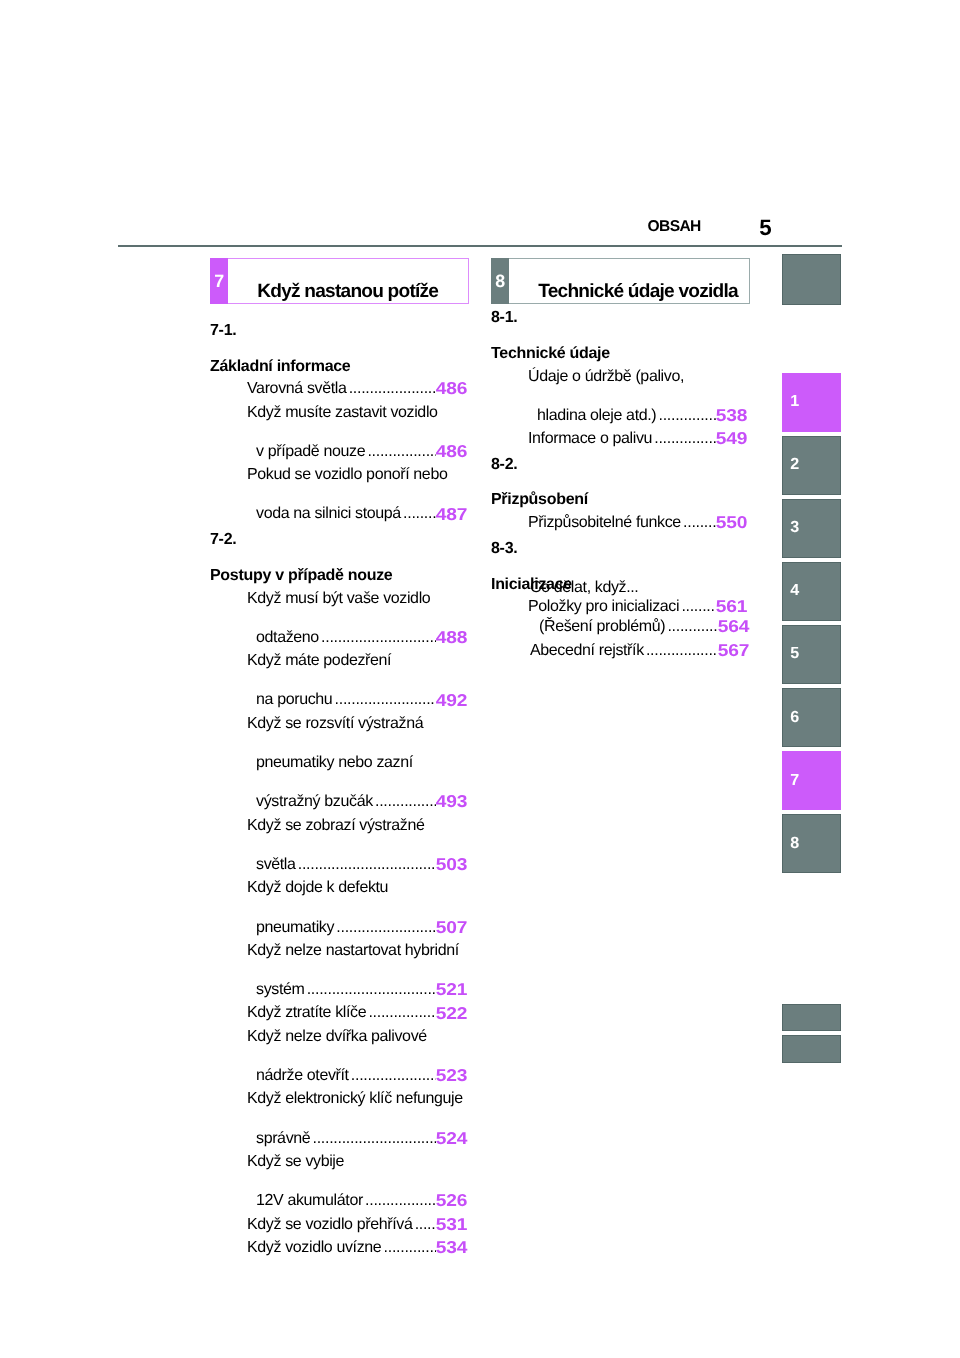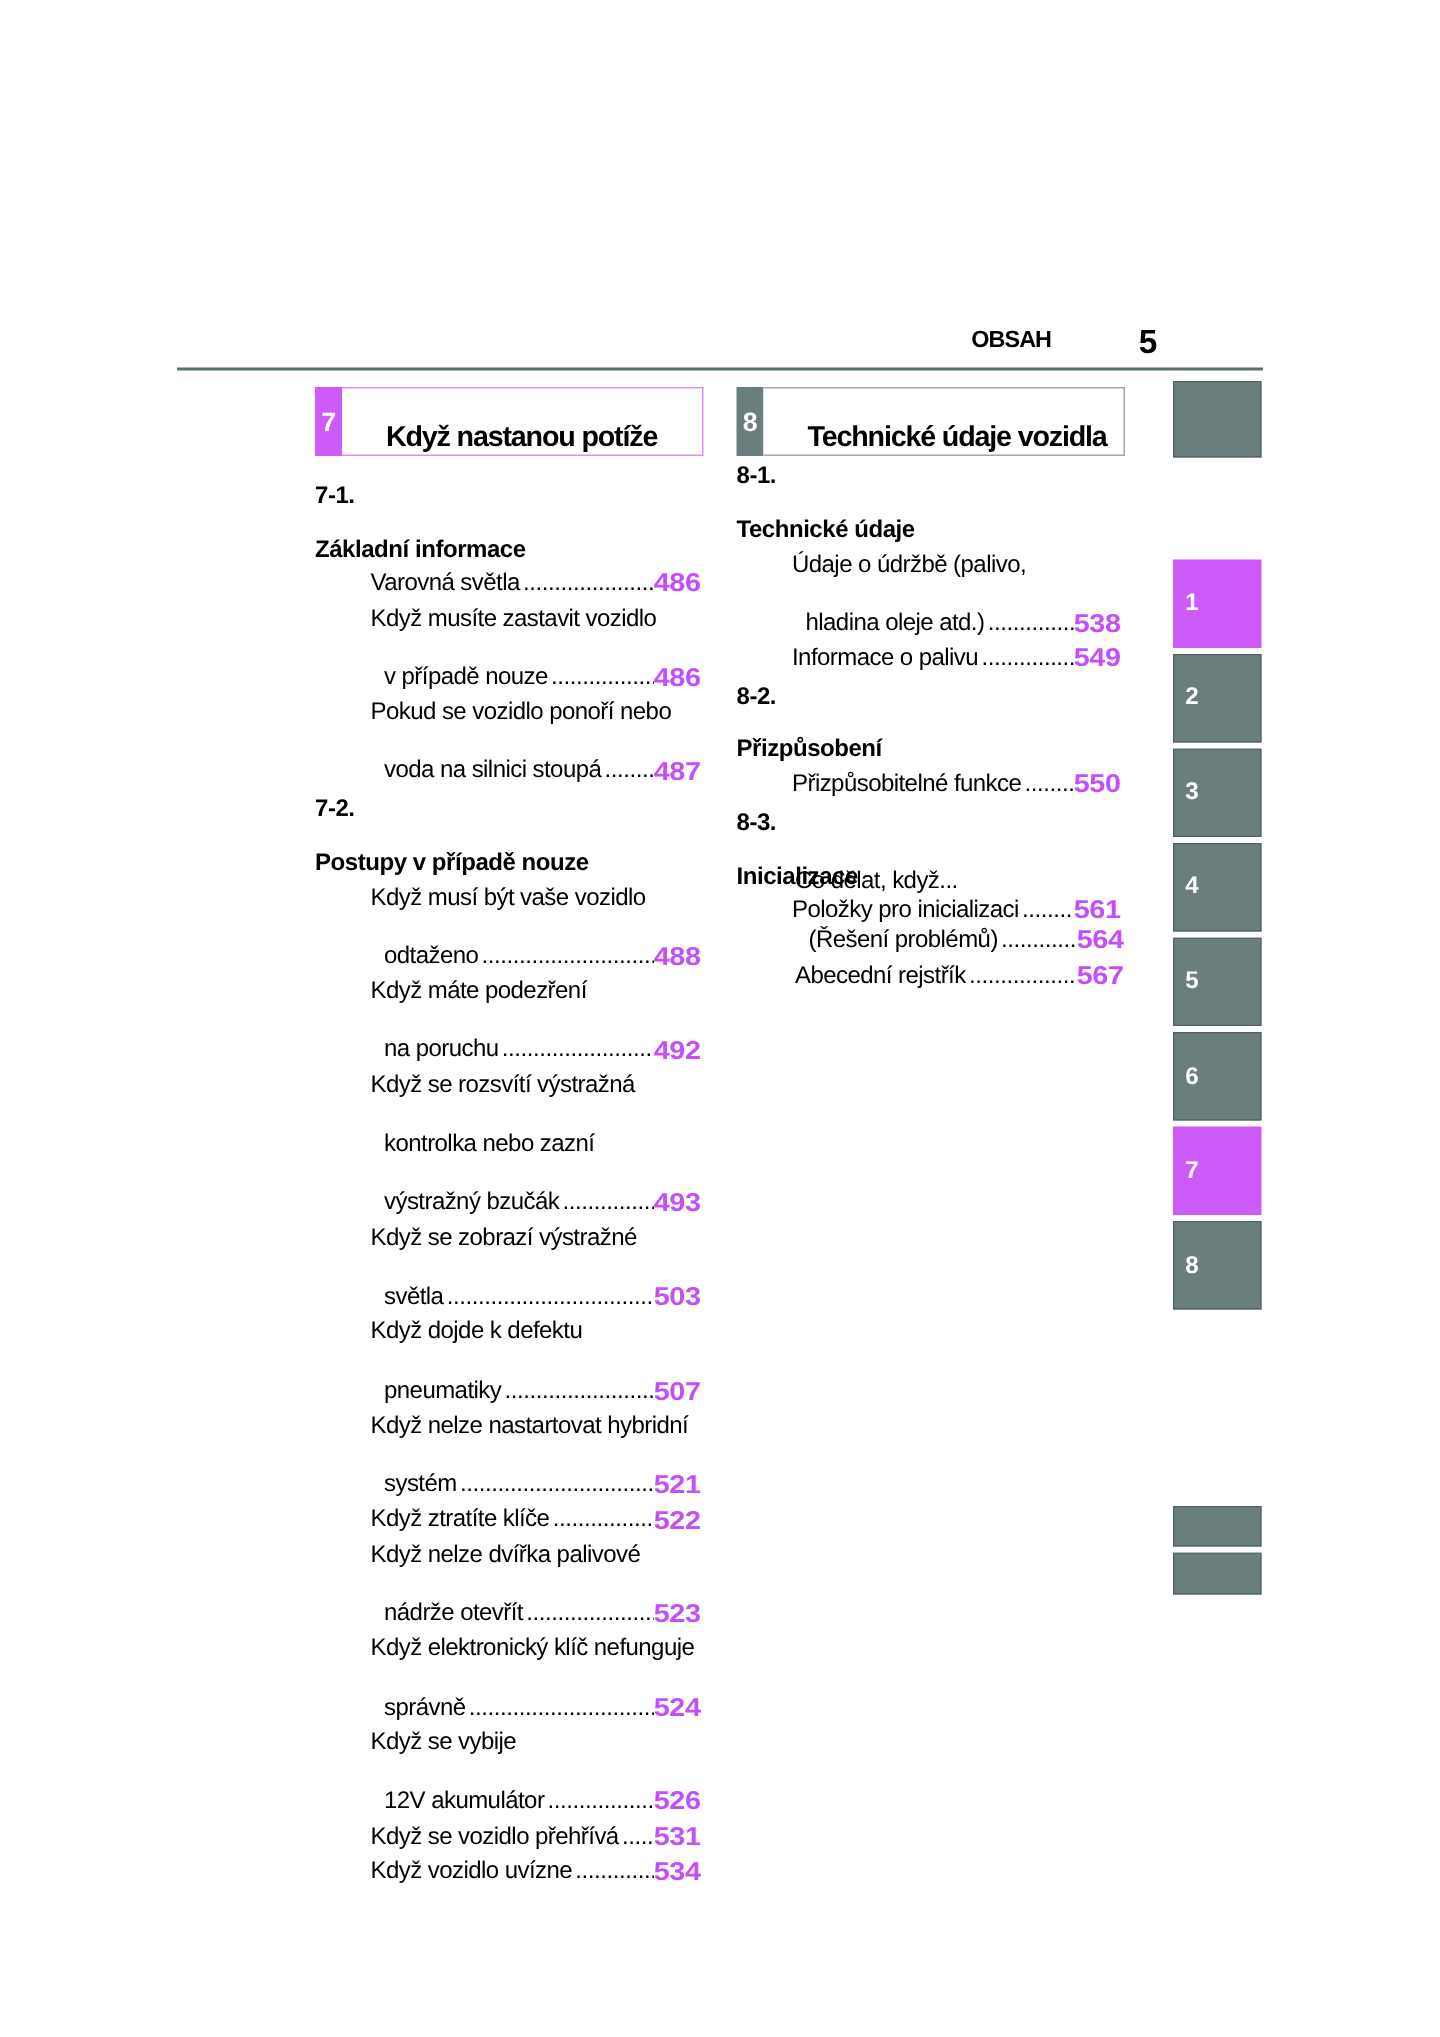--- a/index.html
+++ b/index.html
@@ -136,21 +136,21 @@
           <div class="ln cont lrow">
             <span class="ltxt">na poruchu</span>
             <span class="ldot">
               <i>................................................................................</i>
             </span>
             <span class="pg">492</span>
           </div>
         </div>
         <div class="entry">
           <div class="ln">Když se rozsvítí výstražná</div>
-          <div class="ln cont">kontrolka nebo zazní</div>
+          <div class="ln cont">pneumatiky nebo zazní</div>
           <div class="ln cont lrow">
             <span class="ltxt">výstražný bzučák</span>
             <span class="ldot">
               <i>................................................................................</i>
             </span>
             <span class="pg">493</span>
           </div>
         </div>
         <div class="entry">
           <div class="ln">Když se zobrazí výstražné</div>

